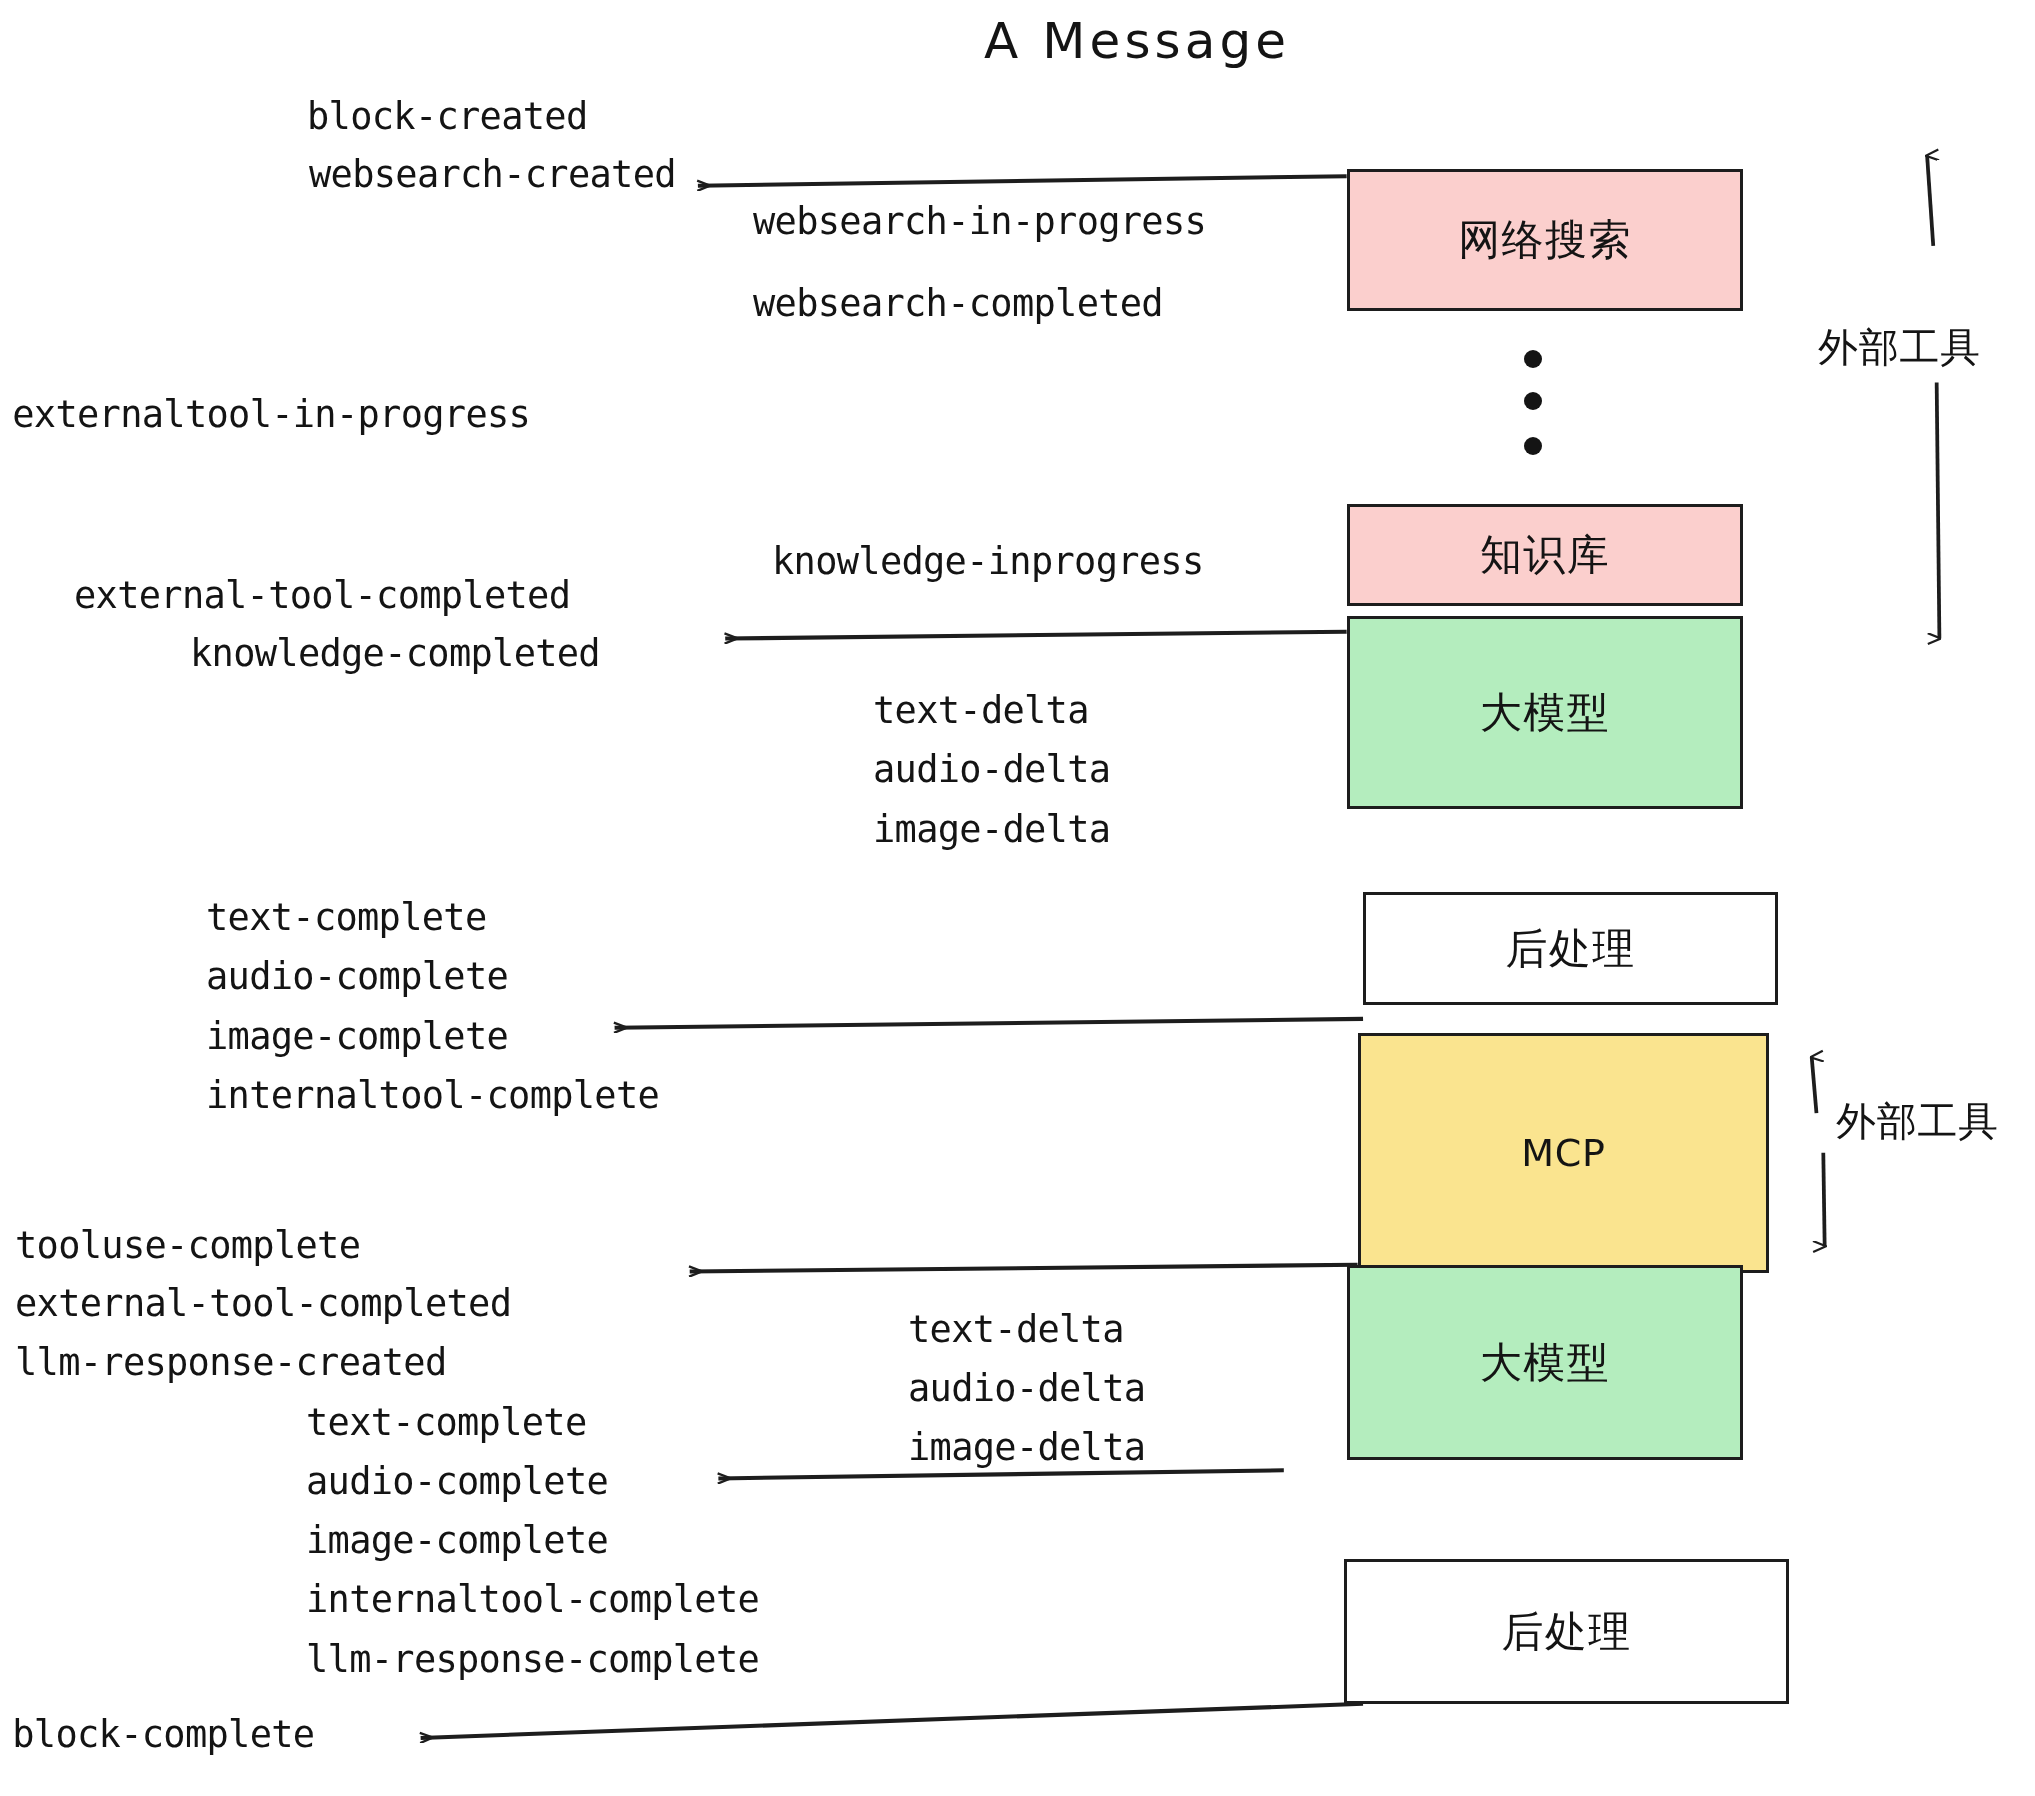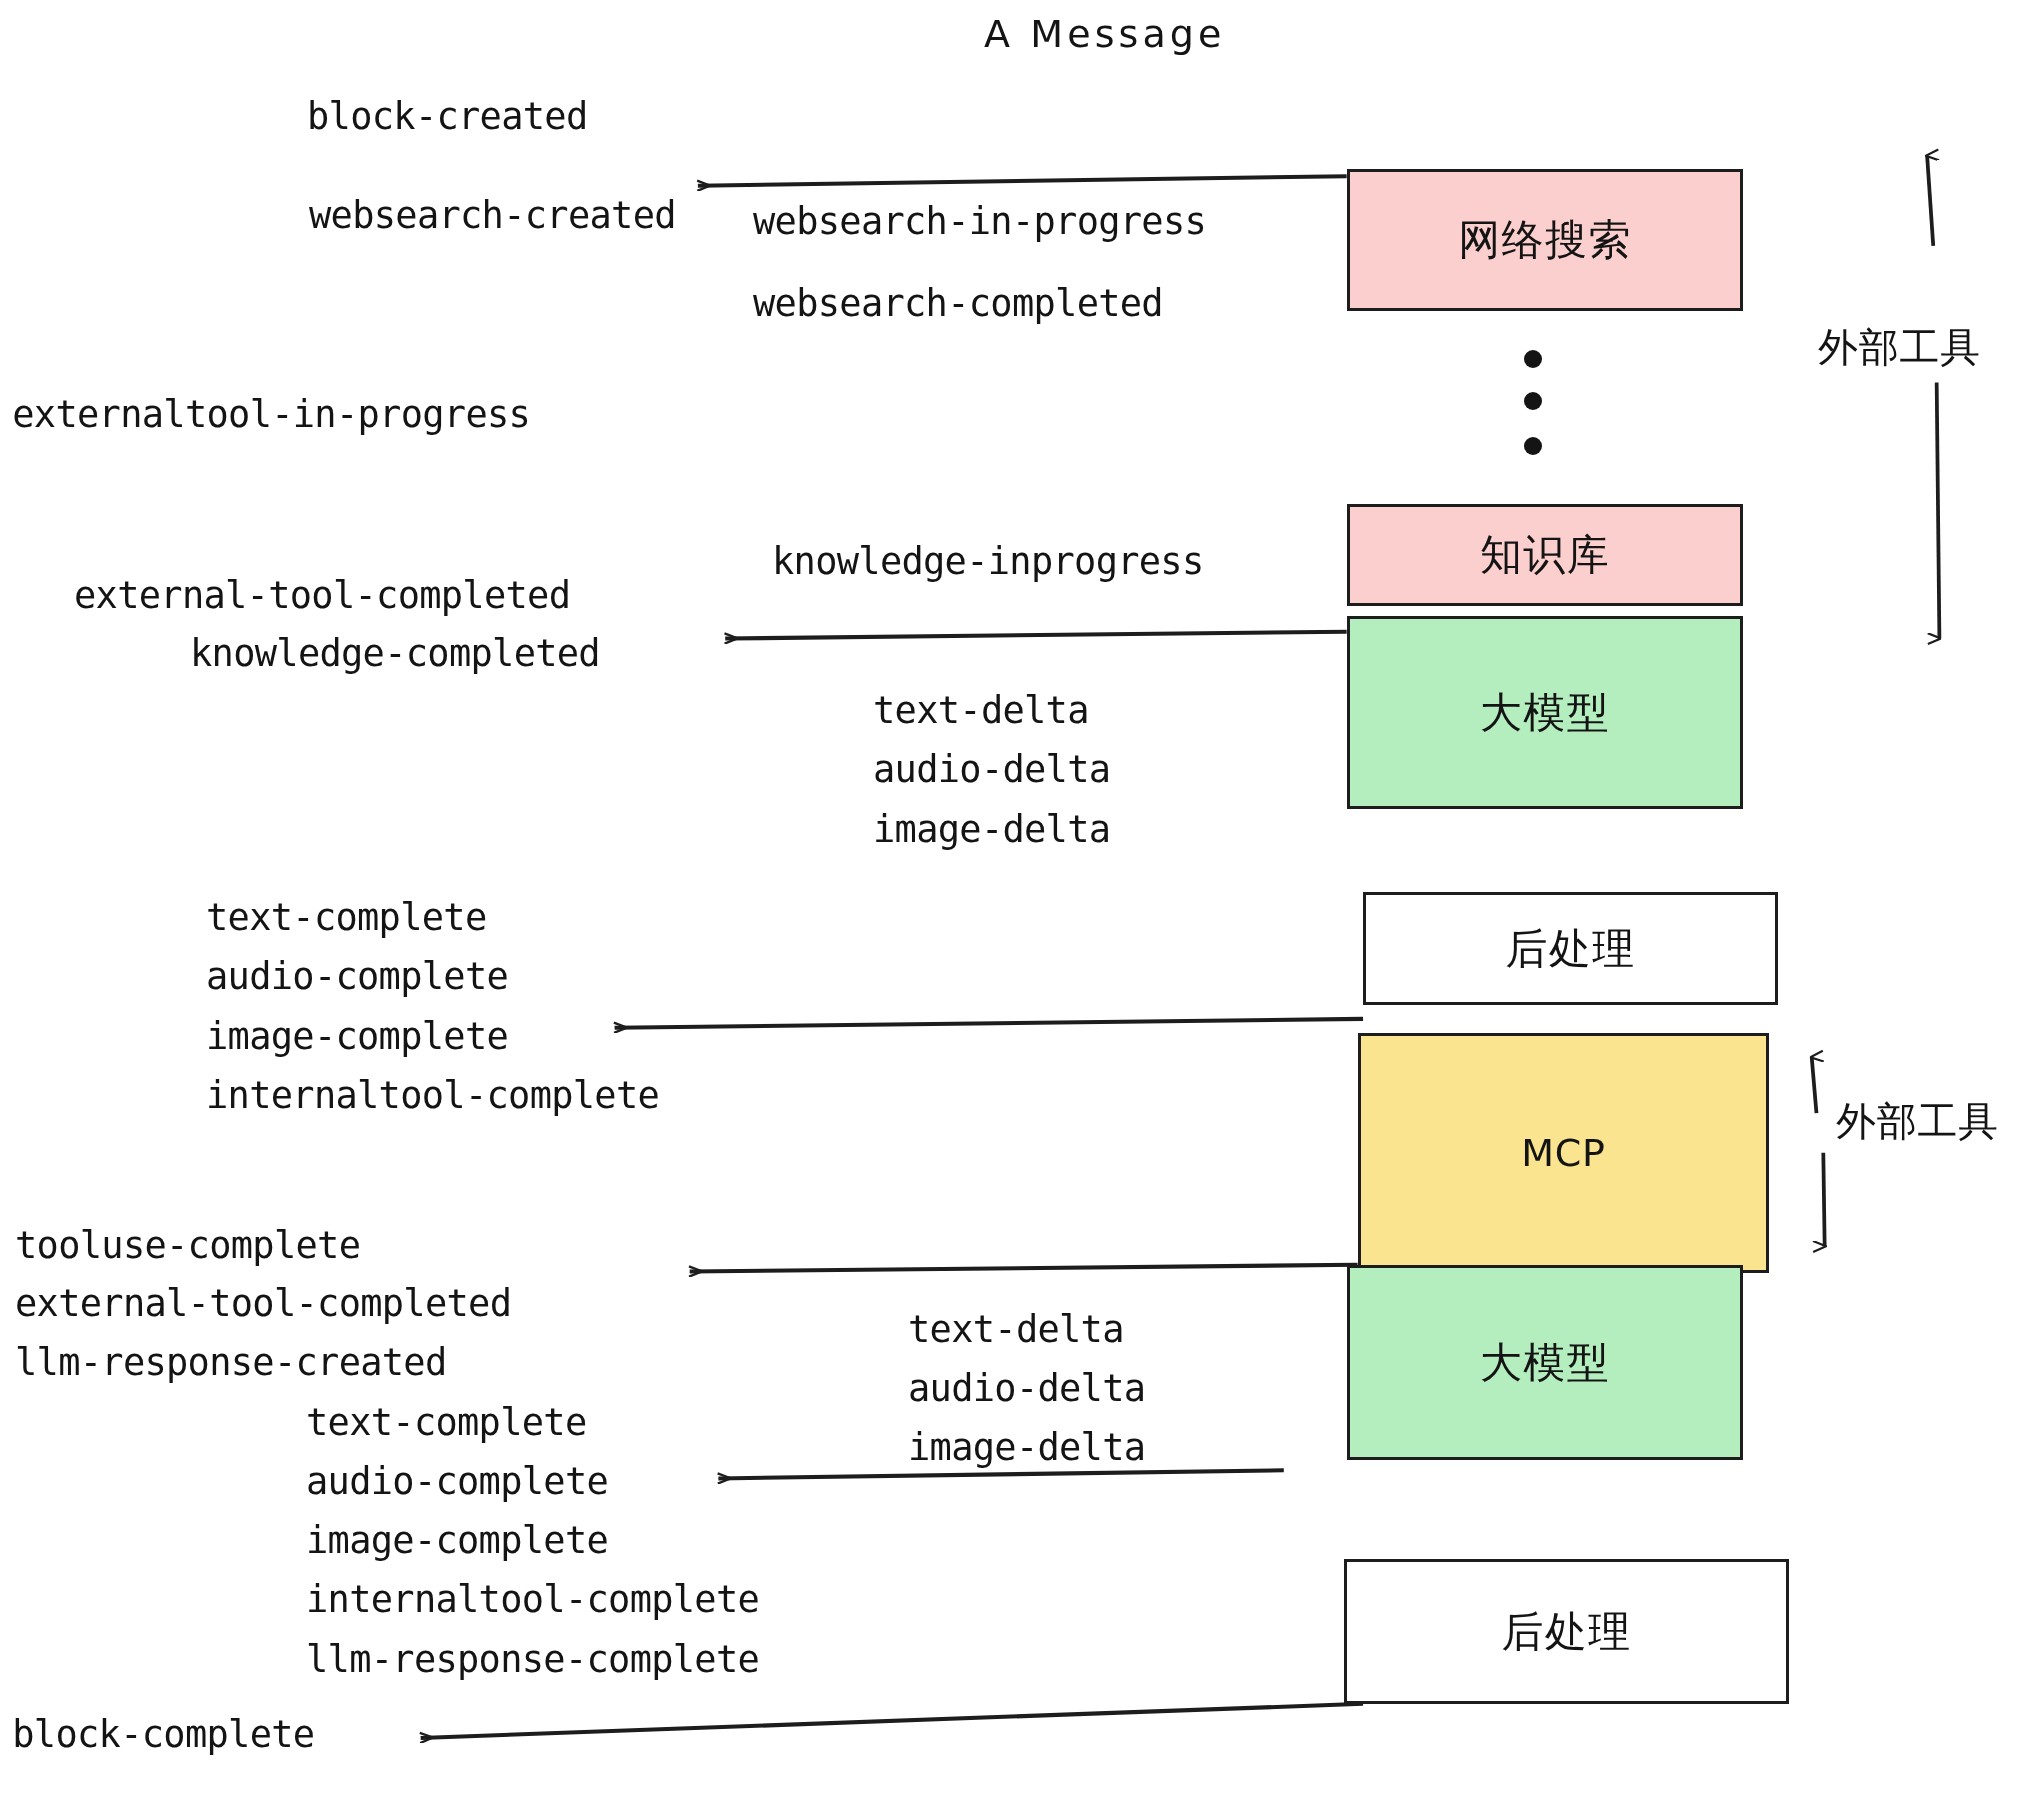--- a/index.html
+++ b/index.html
@@ -21,21 +21,21 @@
     font-size:37px;
     line-height:1;
     letter-spacing:-0.7px;
     color:#141414;
     font-weight:500;
   }
   .title{
     position:absolute;
     white-space:nowrap;
     font-family:"DejaVu Sans","Liberation Sans",sans-serif;
-    font-size:38px;
+    font-size:50px;
     letter-spacing:4.1px;
     color:#141414;
   }
   .box{
     position:absolute;
     box-sizing:border-box;
     border:3.4px solid #1d1d1d;
     display:flex;
     align-items:center;
     justify-content:center;
@@ -137,21 +137,21 @@
   </div>
 
   <div class="dot" style="left:1524px; top:350px;"></div>
   <div class="dot" style="left:1524px; top:392px;"></div>
   <div class="dot" style="left:1524px; top:437px;"></div>
 
   <div class="side-label" style="left:1818px; top:320px;">外部工具</div>
   <div class="side-label" style="left:1836px; top:1094px;">外部工具</div>
 
   <div class="ev" style="left:307px;  top:98px;">block-created</div>
-  <div class="ev" style="left:309px;  top:156px;margin-top:41px;">websearch-created</div>
+  <div class="ev" style="left:309px;  top:156px;">websearch-created</div>
   <div class="ev" style="left:753px; top:203px;">websearch-in-progress</div>
   <div class="ev" style="left:753px; top:285px;">websearch-completed</div>
   <div class="ev" style="left:12.3px;   top:396px;text-align:right;">externaltool-in-progress</div>
   <div class="ev" style="left:772px; top:543px;">knowledge-inprogress</div>
   <div class="ev" style="left:74px; top:577px;">external-tool-completed</div>
   <div class="ev" style="left:190px;  top:635px;">knowledge-completed</div>
   <div class="ev" style="left:873px; top:692px;">text-delta</div>
   <div class="ev" style="left:873px; top:751px;">audio-delta</div>
   <div class="ev" style="left:873px; top:811px;">image-delta</div>
   <div class="ev" style="left:206px;  top:899px;">text-complete</div>

